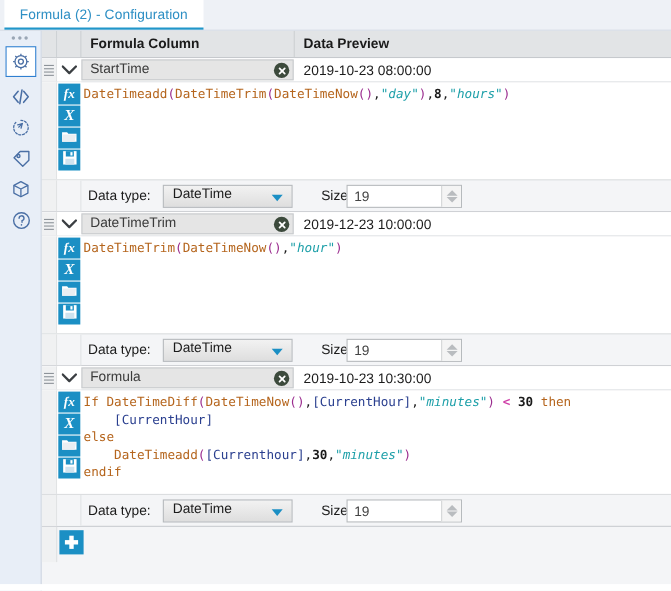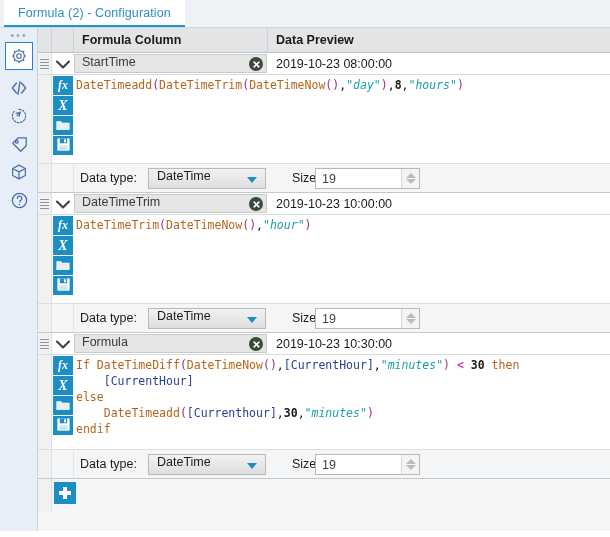--- a/index.html
+++ b/index.html
@@ -441,21 +441,21 @@
             </div>
             <div class="name-cell">
               <span class="name-text">DateTimeTrim</span>
               <span class="clear-btn">
                 <svg width="9" height="9" viewBox="0 0 10 10">
                   <line x1="2.4" y1="2.4" x2="7.6" y2="7.6" stroke="#fff" stroke-width="1.8" stroke-linecap="round"></line>
                   <line x1="7.6" y1="2.4" x2="2.4" y2="7.6" stroke="#fff" stroke-width="1.8" stroke-linecap="round"></line>
                 </svg>
               </span>
             </div>
-            <div class="preview-cell">2019-10-23 10:00:00</div>
+            <div class="preview-cell">2019-12-23 10:00:00</div>
           </div>
           <div class="editor-wrap" style="height: 88px;">
             <div class="fgutterA"></div>
             <div class="ftools" style="height: 88px;">
               <div class="ftool">
                 <span class="ftool-f">fx</span>
               </div>
               <div class="ftool">
                 <span class="ftool-x">X</span>
               </div>

